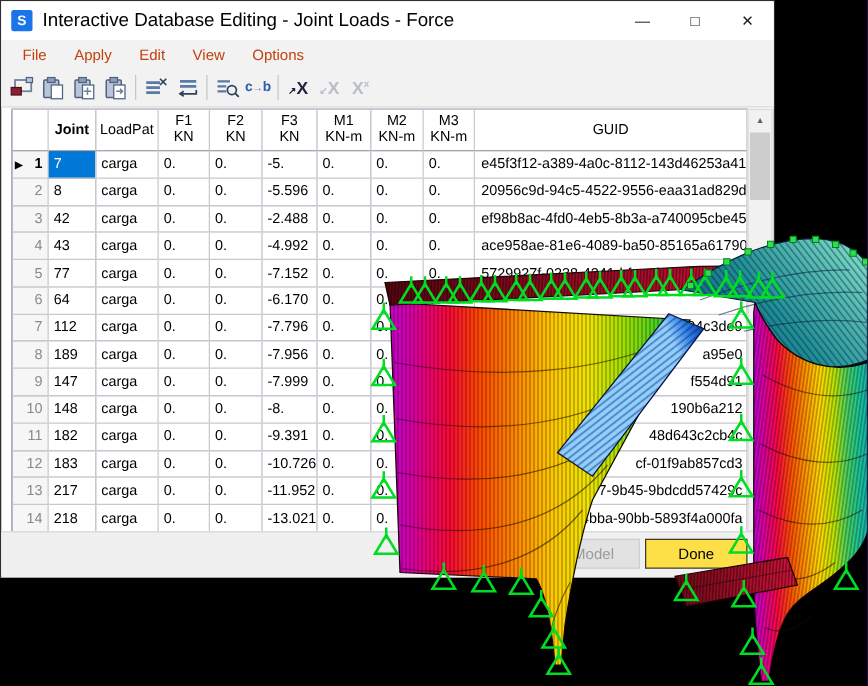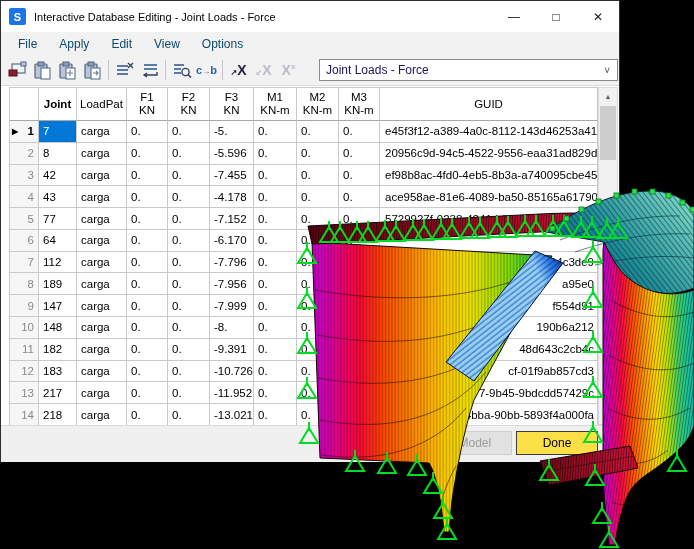--- a/index.html
+++ b/index.html
@@ -9,26 +9,26 @@
     -webkit-font-smoothing:antialiased;
   }
   
   .window{position:absolute;left:0;top:0;width:620px;height:462px;background:#fff;
     border:1px solid #2e2e2e;box-sizing:border-box;}
   .titlebar{position:absolute;left:0;top:0;right:0;height:31px;background:#fff;
     display:flex;align-items:center;}
   .app-icon{width:17px;height:17px;background:#1b74e8;color:#fff;font-weight:bold;
     font-size:11px;display:flex;align-items:center;justify-content:center;
     margin-left:8px;border-radius:2px;flex:0 0 auto;}
-  .title{font-size:11px;color:#000;margin-left:8px;white-space:nowrap;}
+  .title{font-size:15px;color:#000;margin-left:8px;white-space:nowrap;}
   .win-controls{margin-left:auto;display:flex;height:100%;}
   .win-btn{width:42px;height:100%;display:flex;align-items:center;justify-content:center;
     font-size:12px;color:#1a1a1a;}
   .menubar{position:absolute;top:31px;left:0;right:0;height:23px;background:#f2f2f2;
-    display:flex;align-items:center;padding-left:6px;font-size:12px;color:#0c4a6e;}
+    display:flex;align-items:center;padding-left:6px;font-size:12px;color:#c2410c;}
   .menu-item{padding:3px 11px;}
   .toolbar{position:absolute;top:54px;left:0;right:0;height:31px;background:#f2f2f2;
     border-bottom:1px solid #dcdcdc;display:flex;align-items:center;padding-left:4px;box-sizing:border-box;}
   .tb-icon{width:25px;height:24px;display:flex;align-items:center;justify-content:center;position:relative;}
   .tb-sep{width:1px;height:20px;background:#c6c6c6;margin:0 3px;}
   .xg{font-weight:bold;font-size:14px;color:#23233c;line-height:1;}
   .xg.dis{color:#b9bdc6;}
   .xg .mini{font-size:8px;vertical-align:super;}
   .cbg{font-size:11px;color:#2f5fae;font-weight:bold;line-height:1;}
   .dropdown{position:absolute;left:318px;top:4px;width:299px;height:22px;background:#fff;
@@ -152,24 +152,20 @@
     <div class="tb-sep"></div>
     <div class="tb-icon">
       <span class="xg"><span style="font-size:8px;">↗</span><span>X</span></span>
     </div>
     <div class="tb-icon">
       <span class="xg dis"><span style="font-size:8px;">↙</span><span>X</span></span>
     </div>
     <div class="tb-icon">
       <span class="xg dis"><span>X</span><span class="mini">x</span></span>
     </div>
-    <div class="dropdown">
-      <span>Joint Loads - Force</span>
-      <span class="dd-chevron">˅</span>
-    </div>
   </div>
 
   <div class="grid">
     <div class="thead">
         <div class="th rownum">
           <div></div>
         </div>
         <div class="th joint">
           <div>Joint</div>
         </div>
@@ -235,35 +231,35 @@
           <div class="cell guid">20956c9d-94c5-4522-9556-eaa31ad829d8</div>
         </div>
         <div class="trow">
           <div class="cell rownum">
             <span class="num">3</span>
           </div>
           <div class="cell joint">42</div>
           <div class="cell loadpat">carga</div>
           <div class="cell f1">0.</div>
           <div class="cell f2">0.</div>
-          <div class="cell f3">-7.455</div>
+          <div class="cell f3">-2.488</div>
           <div class="cell m1">0.</div>
           <div class="cell m2">0.</div>
           <div class="cell m3">0.</div>
           <div class="cell guid">ef98b8ac-4fd0-4eb5-8b3a-a740095cbe45</div>
         </div>
         <div class="trow">
           <div class="cell rownum">
             <span class="num">4</span>
           </div>
           <div class="cell joint">43</div>
           <div class="cell loadpat">carga</div>
           <div class="cell f1">0.</div>
           <div class="cell f2">0.</div>
-          <div class="cell f3">-4.178</div>
+          <div class="cell f3">-4.992</div>
           <div class="cell m1">0.</div>
           <div class="cell m2">0.</div>
           <div class="cell m3">0.</div>
           <div class="cell guid">ace958ae-81e6-4089-ba50-85165a617906</div>
         </div>
         <div class="trow">
           <div class="cell rownum">
             <span class="num">5</span>
           </div>
           <div class="cell joint">77</div>

